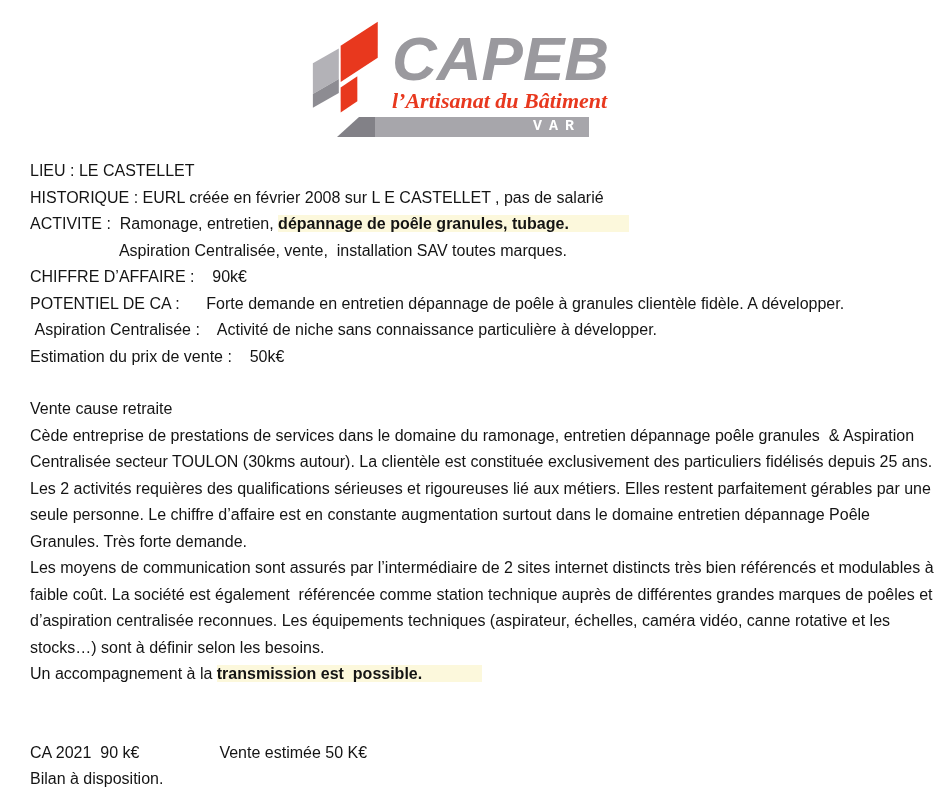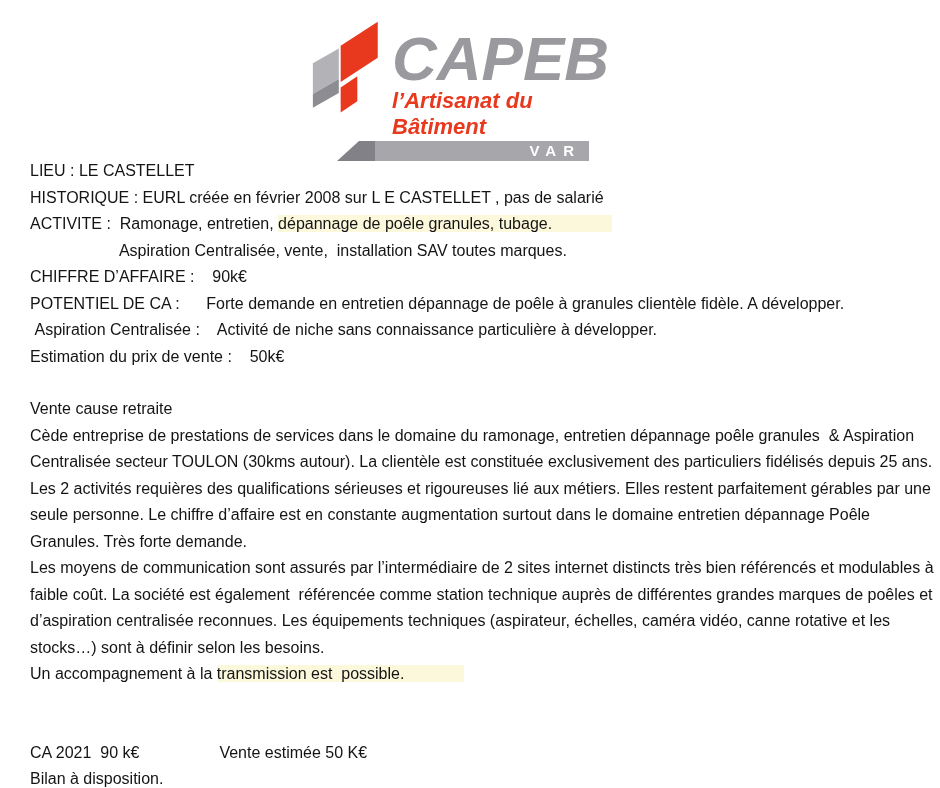--- a/index.html
+++ b/index.html
@@ -46,21 +46,21 @@
   }
   .brand {
     font-size: 62px;
     line-height: 50px;
     font-weight: bold;
     letter-spacing: 0px;
     color: var(--brand-gray, #9a999e);
     font-style: italic;
   }
   .tagline {
-    font-family: Liberation Sans, sans-serif;
+    font-family: Liberation Serif, serif;
     font-style: italic;
     font-weight: bold;
     font-size: 22px;
     line-height: 26px;
     margin-top: 4px;
     color: var(--brand-red, #e8381e);
   }
   .logo-bar {
     margin-top: 1px;
     margin-left: 26px;
@@ -72,36 +72,37 @@
     justify-content: flex-end;
     align-items: center;
   }
   .logo-bar span {
     color: #ffffff;
     font-weight: bold;
     font-size: 15px;
     letter-spacing: 7px;
     padding-right: 8px;
     line-height: 20px;
+    font-family: Liberation Mono, monospace;
   }
 
   
   .doc {
     position: absolute;
     left: 30px;
     top: 158px;
     width: 905px;
     font-size: 16px;
     line-height: 26.5px;
     white-space: pre-wrap;
     color: var(--ink, #141414);
   }
   .line { min-height: 26.5px; }
   .spacer { height: 26px; }
-  .hl { background: var(--hl, #fbf6d4); box-shadow: 60px 0 0 var(--hl, #fbf6d4); }
+  .hl { background: var(--hl, #fbf6d4); box-shadow: 60px 0 0 var(--hl, #fbf6d4); font-weight: bold; }
 </style>
 </head>
 <body>
 
 <div class="page">
 
   <div class="logo">
     <div class="logo-top">
       <svg class="logo-mark" viewBox="0 0 82 100" aria-hidden="true">
         <polygon class="mark-gray" points="2,45 30,29 30,62 2,78"></polygon>

